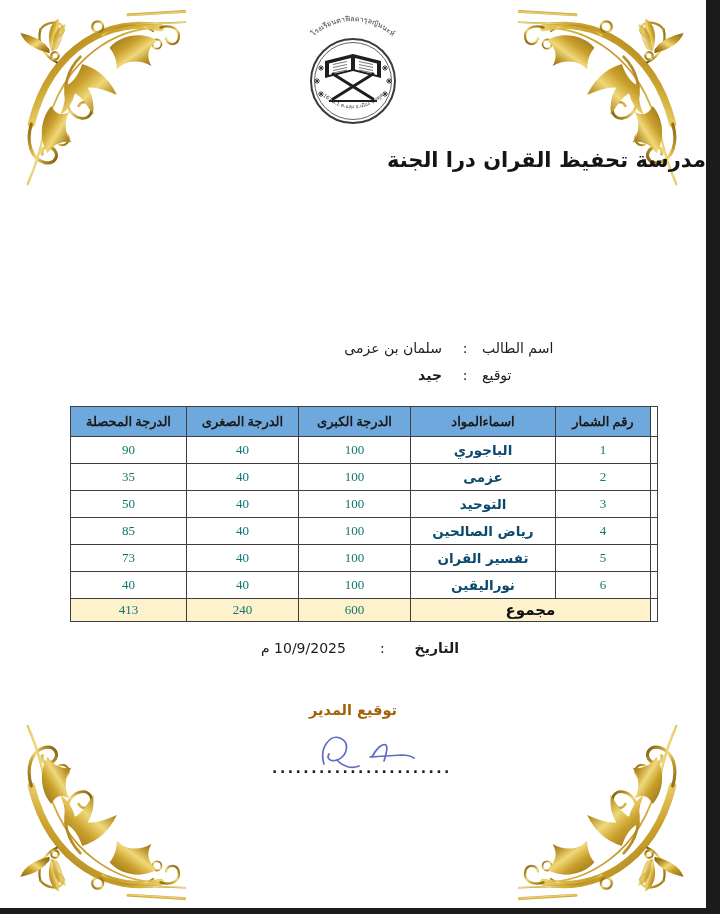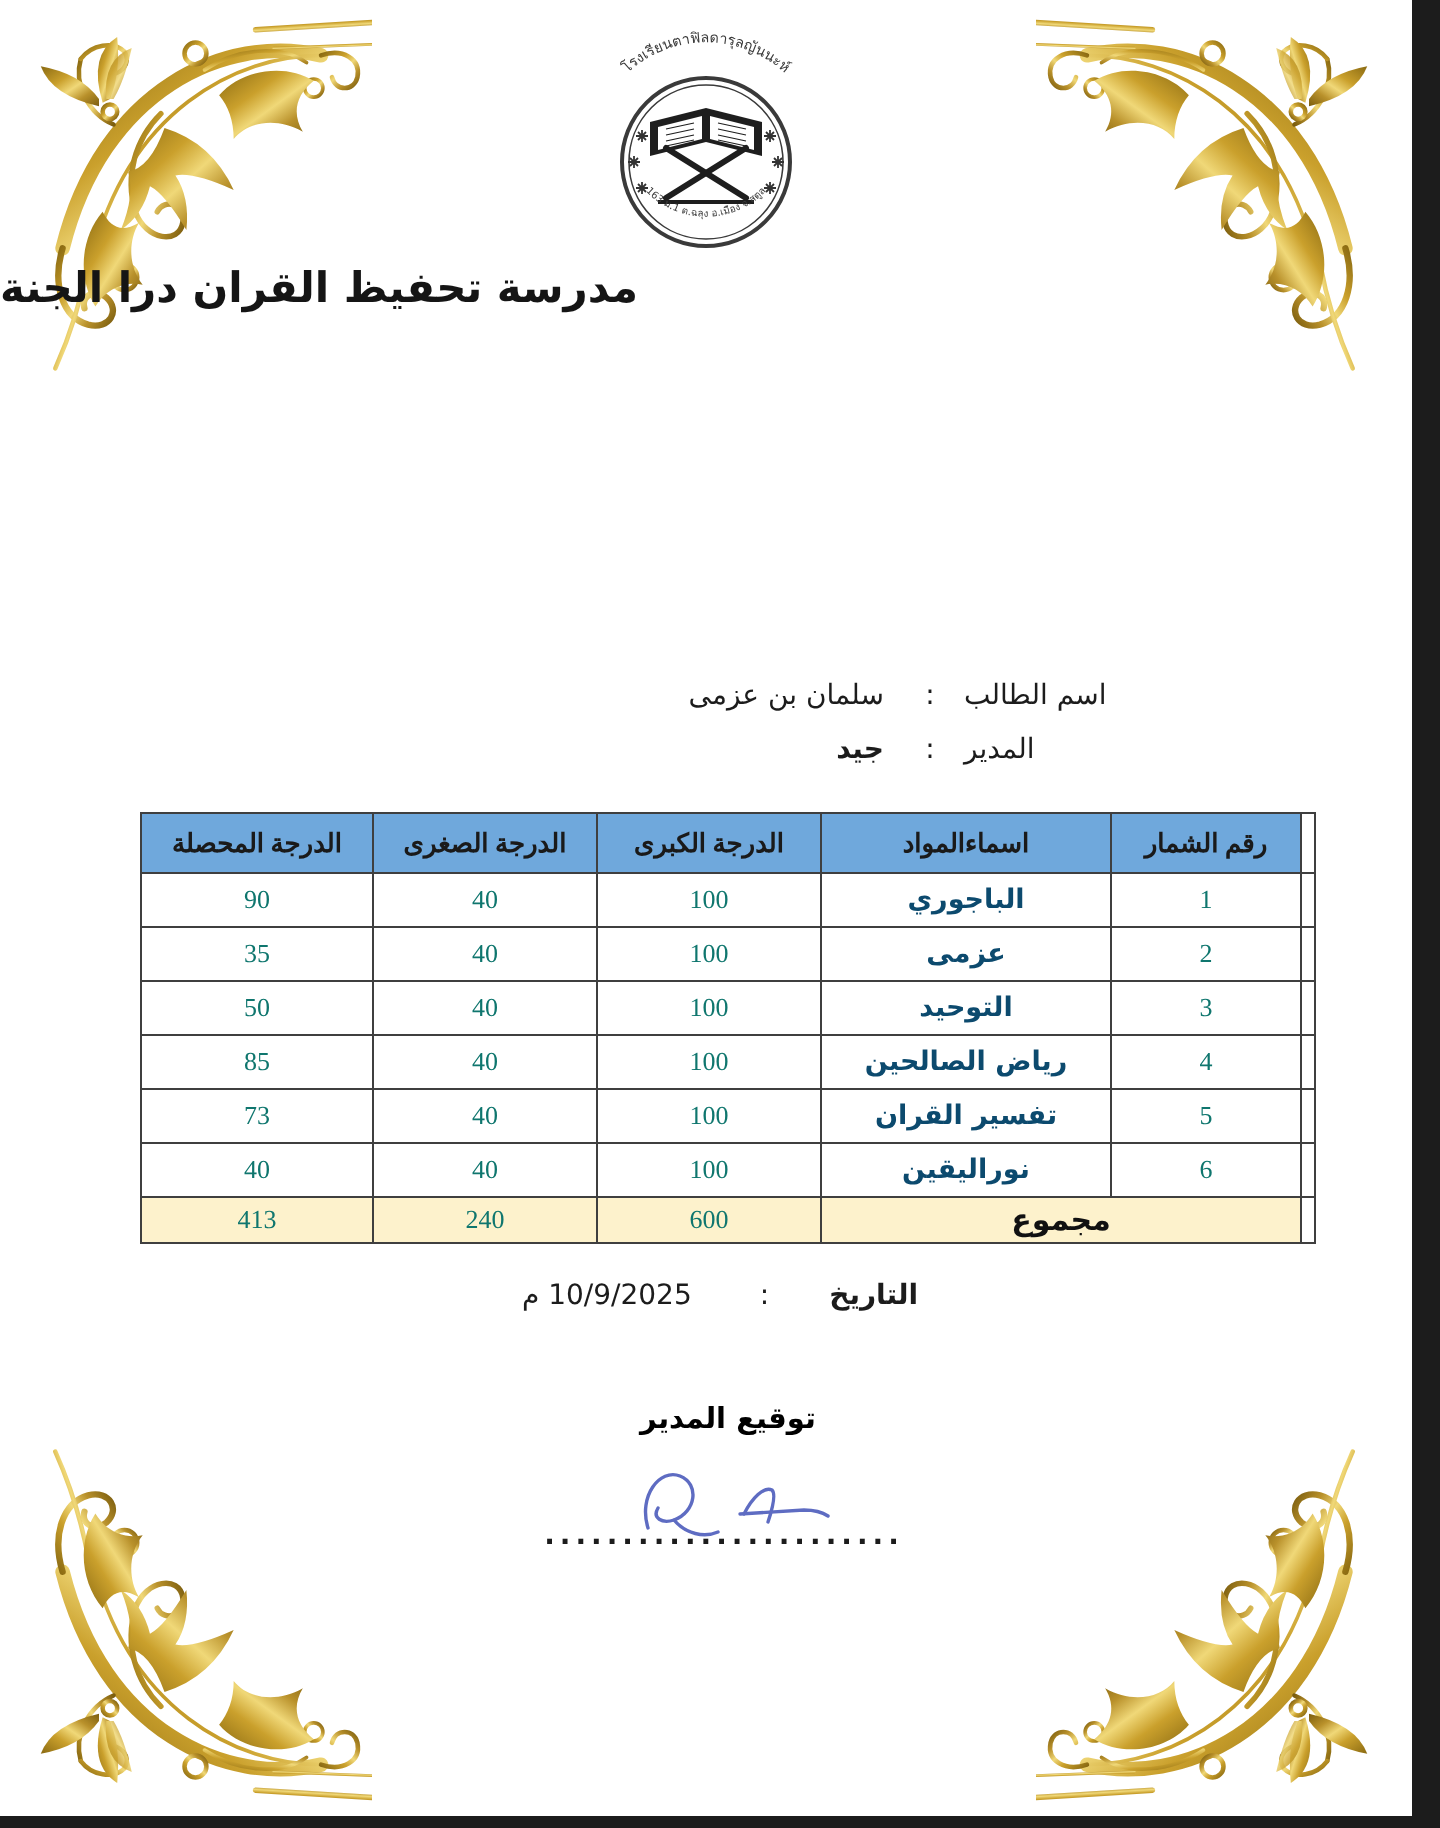--- a/index.html
+++ b/index.html
@@ -14,21 +14,21 @@
 
   .corner{position:absolute;width:182px;height:182px;pointer-events:none}
   .c-tl{top:4px;left:4px}
   .c-tr{top:4px;right:6px;transform:scaleX(-1)}
   .c-bl{bottom:2px;left:4px;transform:scaleY(-1)}
   .c-br{bottom:2px;right:6px;transform:scale(-1,-1)}
 
   .seal{position:absolute;top:6px;left:283px;width:140px;height:122px}
   .seal text{font-family:"DejaVu Sans",sans-serif;fill:#3a3a3a}
 
-  .title{position:absolute;top:132px;width:100%;text-align:left;font-size:21px;
+  .title{position:absolute;top:148px;width:100%;text-align:right;font-size:21px;
     font-weight:bold;color:#151515;direction:rtl}
   .badge{position:absolute;top:211px;left:50%;transform:translateX(-50%);margin-left:9px;
     background:var(--badge_green);color:var(--badge_text);font-weight:bold;font-size:19px;
     padding:4px 22px;direction:rtl}
   .classline{position:absolute;top:287px;width:100%;text-align:center;font-size:14.5px;
     font-weight:bold;color:#151515;direction:rtl}
 
   .student{position:absolute;top:334px;right:146px;direction:rtl;color:#1c1c1c}
   .srow{display:flex;align-items:center;height:27px;font-size:14px}
   .srow .lbl{width:78px;text-align:left}
@@ -50,22 +50,22 @@
   tfoot td.narrow-col{background:#fff}
   tfoot .total-label{font-weight:bold;font-size:15px;color:#111}
   tfoot td.num{font-size:13px}
 
   .dateline{position:absolute;top:640px;left:50%;transform:translateX(-50%);margin-left:7px;
     display:flex;flex-direction:row-reverse;align-items:center;font-size:14px;color:#1c1c1c}
   .dateline .dlabel{font-weight:bold}
   .dateline .dcol{margin:0 30px 0 34px}
   .dateline .dval{direction:rtl;unicode-bidi:plaintext}
 
-  .sig-label{position:absolute;top:702px;left:50%;transform:translateX(-50%);margin-left:11px;
-    font-size:14.5px;font-weight:bold;color:#000000;direction:rtl}
+  .sig-label{position:absolute;top:702px;left:50%;transform:translateX(-50%);
+    font-size:14.5px;font-weight:bold;color:#a16207;direction:rtl}
   .sig-squiggle{position:absolute;top:728px;left:308px;width:110px;height:46px}
   .sig-dots{position:absolute;top:760px;left:50%;transform:translateX(-50%);margin-left:9px;
     font-size:14px;font-weight:bold;letter-spacing:2.5px;color:#1c1c1c;white-space:nowrap}
 </style>
 </head>
 <body>
 
 <svg width="0" height="0" style="position:absolute" aria-hidden="true">
   <defs>
     <linearGradient id="goldgrad" x1="0" y1="0" x2="1" y2="1">
@@ -180,21 +180,21 @@
 
 
 
   <div class="student">
     <div class="srow">
       <span class="lbl">اسم الطالب</span>
       <span class="col">:</span>
       <span class="val">سلمان بن عزمى</span>
     </div>
     <div class="srow">
-      <span class="lbl">المدير</span>
+      <span class="lbl">توقيع</span>
       <span class="col">:</span>
       <span class="val bold">جيد</span>
     </div>
   </div>
 
   <table>
     <colgroup>
       <col style="width:7px">
         <col style="width:95px">
         <col style="width:145px">

